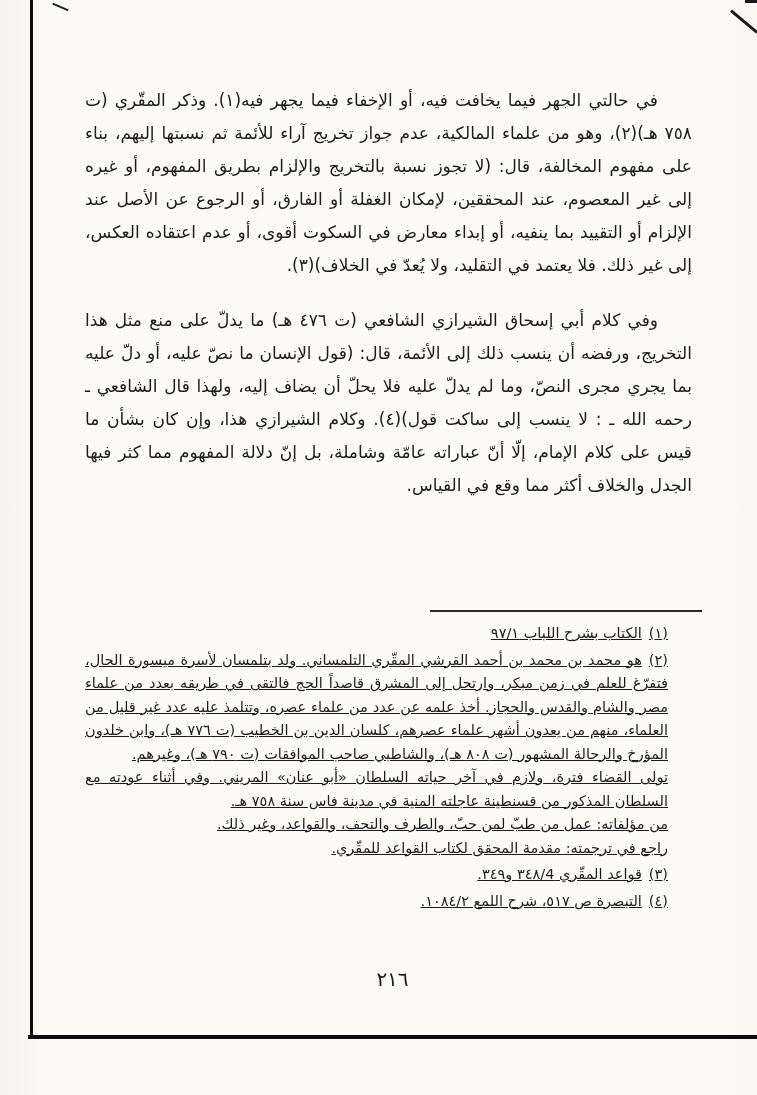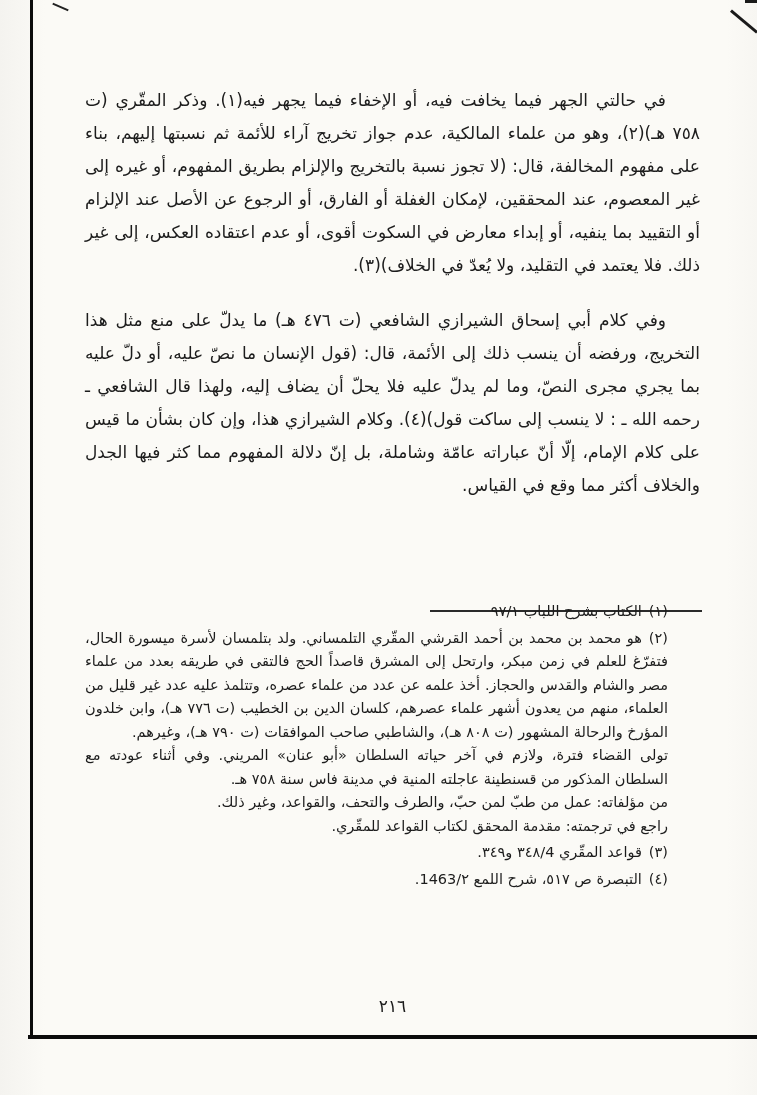--- a/index.html
+++ b/index.html
@@ -37,44 +37,45 @@
   .scan-tr2 {
     position: absolute; right: 0; top: 0; width: 12px; height: 3px;
     background: #1a1a1a;
   }
   
   .content {
     position: absolute; top: 84px; right: 57px; width: 615px;
     text-align: justify;
   }
   .body-par {
-    margin: 0 0 22px 0;
+    margin: 0 8px 22px 0;
     font-size: 17px;
     line-height: 33px;
     text-indent: 34px;
   }
   
   .fn-sep {
     position: absolute; top: 610px; right: 55px; width: 272px; height: 2px;
     background: #2a2a2a;
   }
   .footnotes {
-    position: absolute; top: 600px; right: 89px; width: 583px;
+    position: absolute; top: 622px; right: 89px; width: 583px;
     text-align: justify;
     font-size: 14.5px;
     line-height: 23.5px;
+    text-decoration: underline;
   }
   .footnote { margin: 0 0 3px 0; }
   .fn-marker { margin-left: 7px; white-space: nowrap; }
   .fn-text  { white-space: pre-line; }
   
   .page-number {
-    position: absolute; top: 996px; right: 57px; width: 615px;
+    position: absolute; top: 967px; right: 57px; width: 615px;
     text-align: center;
-    font-size: 17px;
+    font-size: 20px;
     letter-spacing: 2px;
   }
 </style>
 </head>
 <body>
 
 <div class="page">
 
   <div class="scan-left"></div>
   <div class="scan-bottom"></div>
@@ -96,19 +97,19 @@
     <div class="footnote">
       <span class="fn-marker">(٢)</span><span class="fn-text">هو محمد بن محمد بن أحمد القرشي المقّري التلمساني. ولد بتلمسان لأسرة ميسورة الحال، فتفرّغ للعلم في زمن مبكر، وارتحل إلى المشرق قاصداً الحج فالتقى في طريقه بعدد من علماء مصر والشام والقدس والحجاز. أخذ علمه عن عدد من علماء عصره، وتتلمذ عليه عدد غير قليل من العلماء، منهم من يعدون أشهر علماء عصرهم، كلسان الدين بن الخطيب (ت ٧٧٦ هـ)، وابن خلدون المؤرخ والرحالة المشهور (ت ٨٠٨ هـ)، والشاطبي صاحب الموافقات (ت ٧٩٠ هـ)، وغيرهم.
 تولى القضاء فترة، ولازم في آخر حياته السلطان «أبو عنان» المريني. وفي أثناء عودته مع السلطان المذكور من قسنطينة عاجلته المنية في مدينة فاس سنة ٧٥٨ هـ.
 من مؤلفاته: عمل من طبّ لمن حبّ، والطرف والتحف، والقواعد، وغير ذلك.
 راجع في ترجمته: مقدمة المحقق لكتاب القواعد للمقّري.</span>
     </div>
     <div class="footnote">
       <span class="fn-marker">(٣)</span><span class="fn-text">قواعد المقّري ٣٤٨/4 و٣٤٩.</span>
     </div>
     <div class="footnote">
-      <span class="fn-marker">(٤)</span><span class="fn-text">التبصرة ص ٥١٧، شرح اللمع 1463/٢.</span>
+      <span class="fn-marker">(٤)</span><span class="fn-text">التبصرة ص ٥١٧، شرح اللمع ١٠٨٤/٢.</span>
     </div>
   </section>
 
   <div class="page-number">٢١٦</div>
 
 </div>
 
 </body></html>

